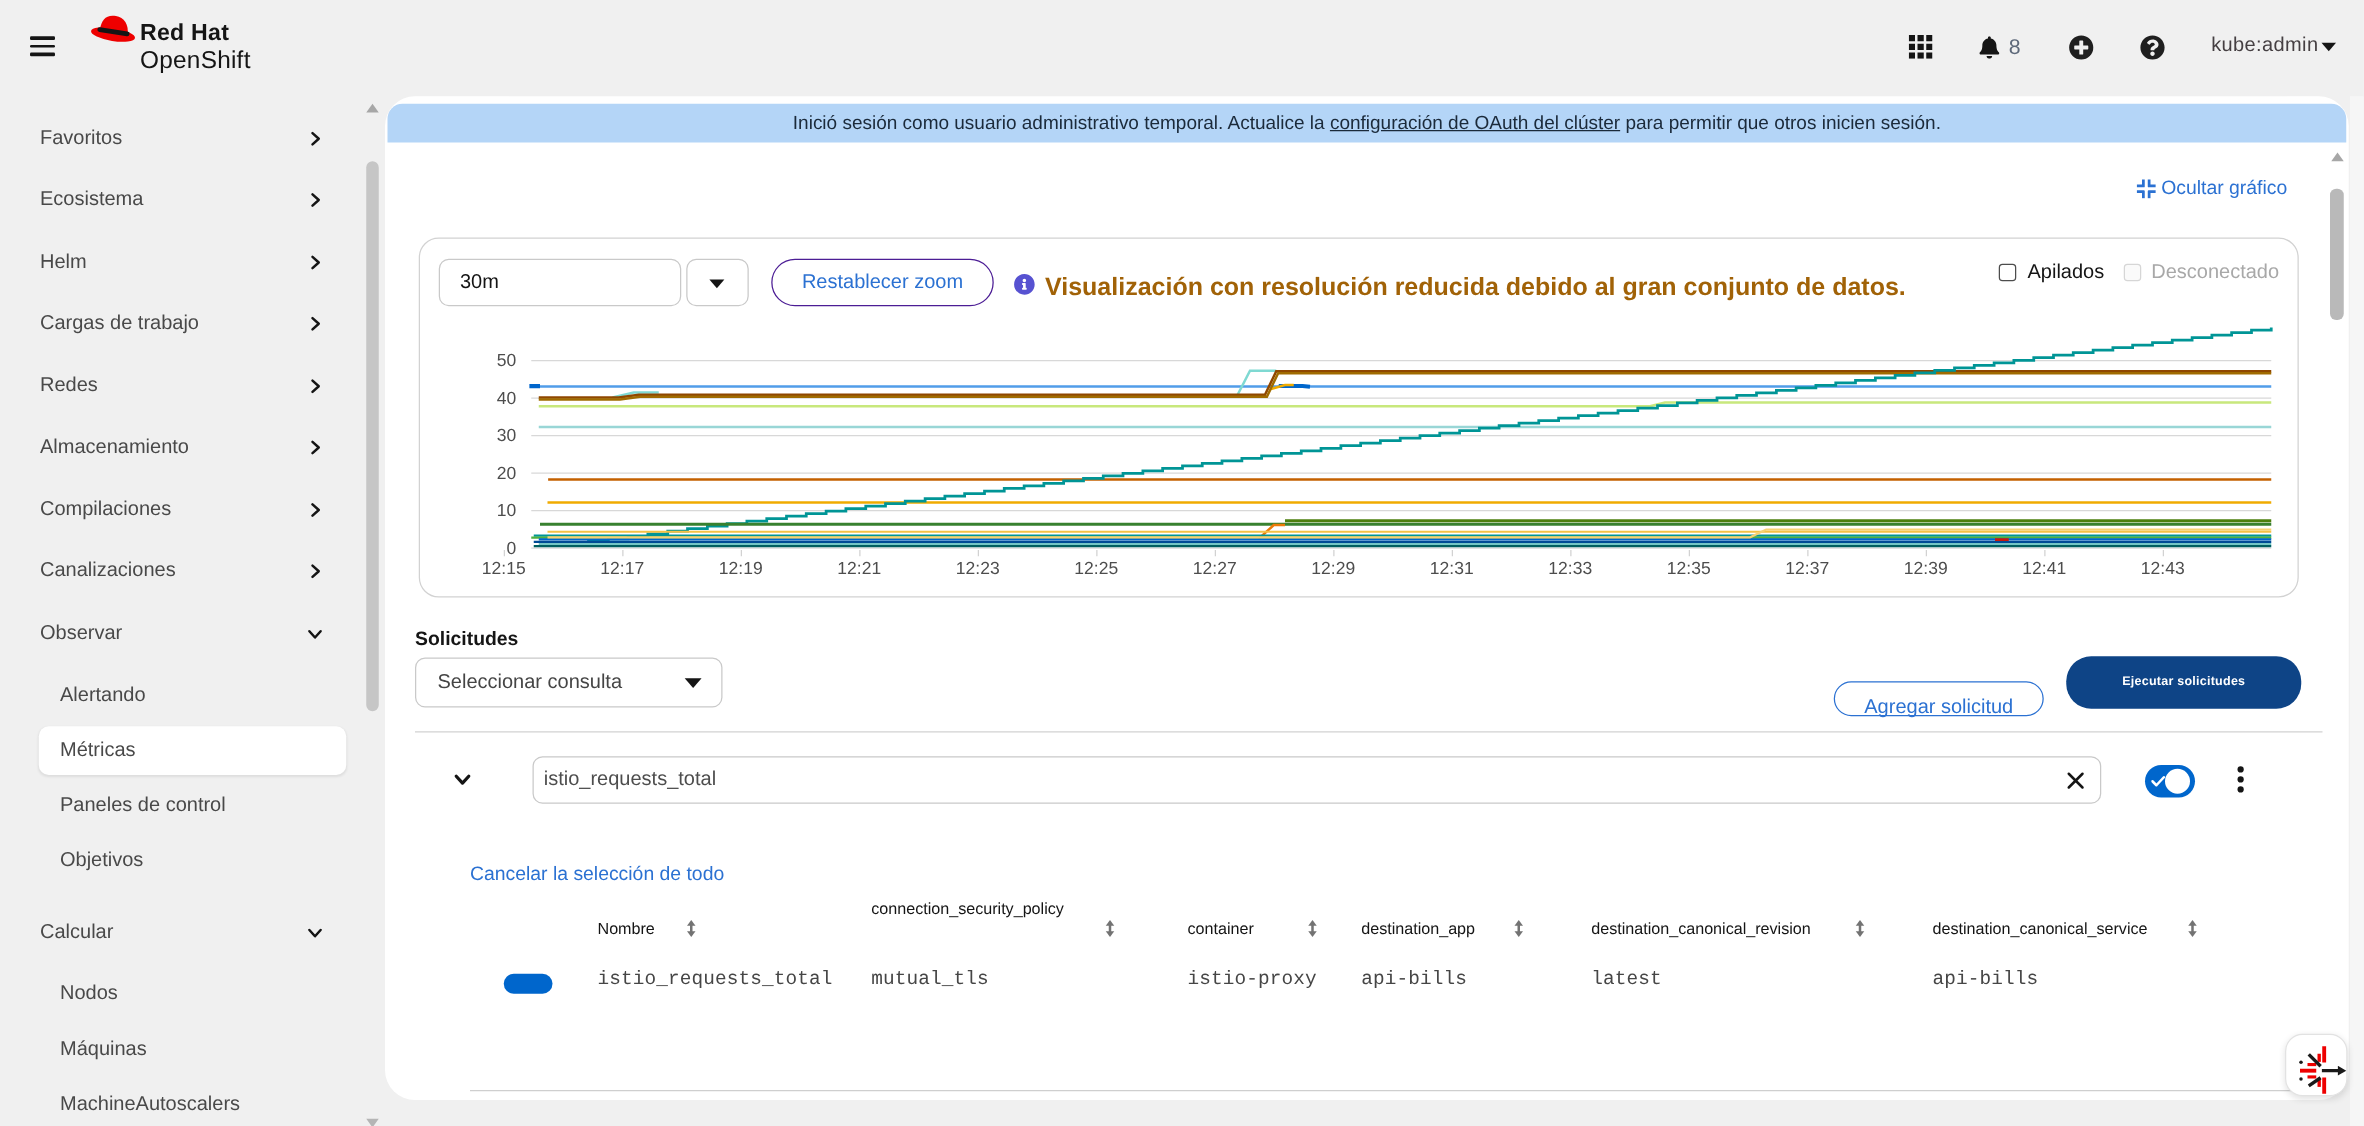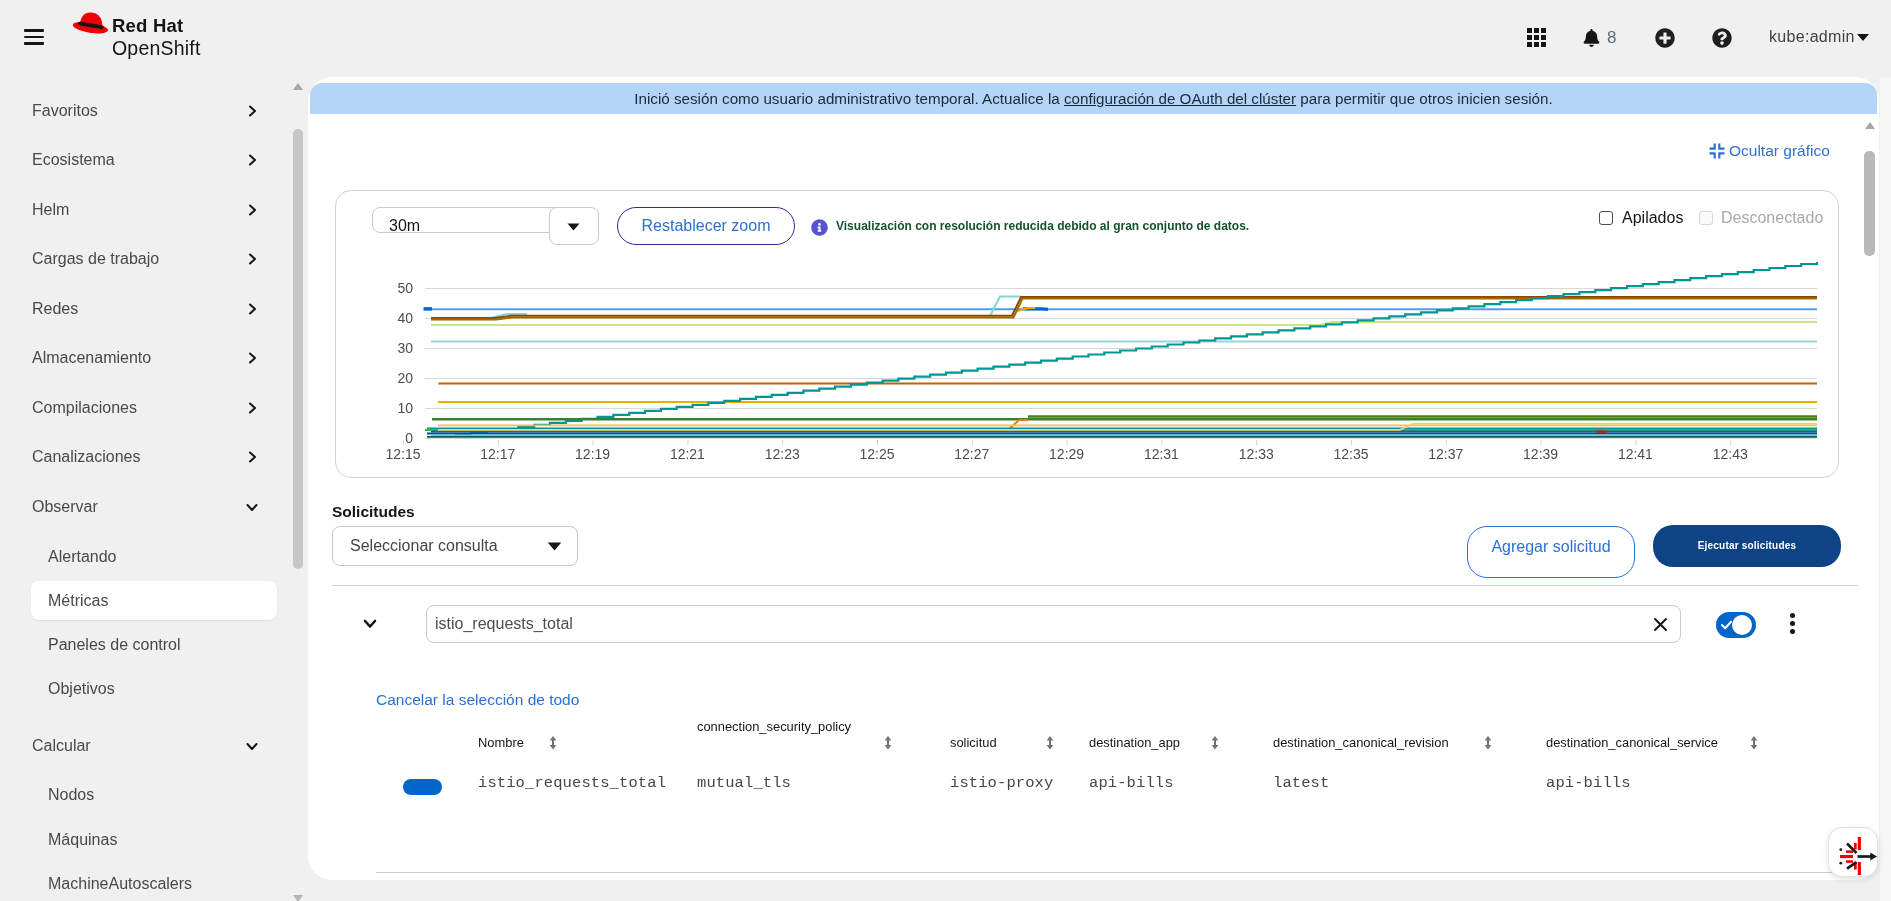--- a/index.html
+++ b/index.html
@@ -151,30 +151,30 @@
   <g fill="#2b71d2">
     <path d="M6.8 0.5 V6.1 Q6.8 6.8 6.1 6.8 H0.5 V4.6 H4.6 V0.5 Z"></path>
     <path d="M9.2 0.5 V6.1 Q9.2 6.8 9.9 6.8 H15.5 V4.6 H11.4 V0.5 Z"></path>
     <path d="M6.8 15.5 V9.9 Q6.8 9.2 6.1 9.2 H0.5 V11.4 H4.6 V15.5 Z"></path>
     <path d="M9.2 15.5 V9.9 Q9.2 9.2 9.9 9.2 H15.5 V11.4 H11.4 V15.5 Z"></path>
   </g>
 </svg>
 <div class="abs" style="left:1729px;top:142px;font-size:15.5px;color:#2b71d2;">Ocultar gráfico</div>
 
 <div id="chartcard"></div>
-<div class="inbox" style="left:351px;top:207px;width:194px;height:26px;font-size:16px;color:#151515;line-height:36px;padding-left:16px;margin-left:21px;">30m</div>
+<div class="inbox" style="left:351px;top:207px;width:194px;height:38px;font-size:16px;color:#151515;line-height:36px;padding-left:16px;">30m</div>
 <div class="inbox" style="left:549px;top:207px;width:50px;height:38px;"></div>
 <svg class="abs" style="left:567px;top:223px" width="13" height="8" viewBox="0 0 13 8">
     <path d="M0.5 0.5 L12.5 0.5 L6.5 7.5 Z" fill="#151515"></path>
   </svg>
 <div class="pfbtn" style="left:617px;top:207px;width:178px;height:38px;font-size:16px;color:#2b71d2;line-height:36px;">Restablecer zoom</div>
 <svg class="abs" style="left:811px;top:219px" width="17" height="17" viewBox="0 0 512 512">
   <path fill="#5752d1" d="M256 8C119.043 8 8 119.083 8 256c0 136.997 111.043 248 248 248s248-111.003 248-248C504 119.083 392.957 8 256 8zm0 110c23.196 0 42 18.804 42 42s-18.804 42-42 42-42-18.804-42-42 18.804-42 42-42zm56 254c0 6.627-5.373 12-12 12h-88c-6.627 0-12-5.373-12-12v-24c0-6.627 5.373-12 12-12h12v-64h-12c-6.627 0-12-5.373-12-12v-24c0-6.627 5.373-12 12-12h64c6.627 0 12 5.373 12 12v100h12c6.627 0 12 5.373 12 12v24z"></path>
 </svg>
-<div class="abs" style="left:836px;top:219px;font-size:12px;font-weight:bold;color:#14532d;">Visualización con resolución reducida debido al gran conjunto de datos.</div>
+<div class="abs" style="left:836px;top:219px;font-size:20px;font-weight:bold;color:#a16207;">Visualización con resolución reducida debido al gran conjunto de datos.</div>
 <div class="ck" style="left:1599px;top:211px;"></div>
 <div class="abs" style="left:1622px;top:209px;font-size:16px;color:#151515;">Apilados</div>
 <div class="ck" style="left:1699px;top:211px;border-color:#d6d6d6;background:#fafafa;"></div>
 <div class="abs" style="left:1721px;top:209px;font-size:16px;color:#a8a8a8;">Desconectado</div>
 
 <svg class="abs" style="left:335px;top:250px" width="1504" height="220" viewBox="0 0 1504 220">
 
   <g stroke="#d8d8d8" stroke-width="1">
     <line x1="90" y1="38.5" x2="1482" y2="38.5"></line>
     <line x1="90" y1="68.5" x2="1482" y2="68.5"></line>
@@ -268,21 +268,21 @@
     <line x1="1300.9" y1="190" x2="1300.9" y2="195"></line>
     <line x1="1395.7" y1="190" x2="1395.7" y2="195"></line>
   </g>
 </svg>
 
 <div class="abs" style="left:332px;top:503px;font-size:15.5px;font-weight:bold;color:#151515;">Solicitudes</div>
 <div class="inbox" style="left:332px;top:526px;width:246px;height:40px;font-size:16px;color:#454545;line-height:38px;padding-left:17px;">Seleccionar consulta</div>
 <svg class="abs" style="left:547px;top:542px" width="15" height="9" viewBox="0 0 13 8">
     <path d="M0.5 0.5 L12.5 0.5 L6.5 7.5 Z" fill="#151515"></path>
   </svg>
-<div class="pill" style="left:1467px;top:526px;width:168px;height:52px;border:1px solid #2b71d2;color:#2b71d2;line-height:40px;background:#fff;">Agregar solicitud</div>
+<div class="pill" style="left:1467px;top:545px;width:168px;height:28px;border:1px solid #2b71d2;color:#2b71d2;line-height:40px;background:#fff;">Agregar solicitud</div>
 <div class="pill" style="left:1653px;top:525px;width:188px;height:42px;background:#0e4486;color:#fff;line-height:42px;font-weight:bold;font-size:10px;letter-spacing:0.2px;">Ejecutar solicitudes</div>
 <div class="abs" style="left:332px;top:585px;width:1526px;height:1px;background:#d2d2d2;"></div>
 
 <svg class="abs" style="left:363px;top:619px" width="14" height="10" viewBox="0 0 14 10">
     <path d="M2 2 L7 7.5 L12 2" fill="none" stroke="#151515" stroke-width="2.6" stroke-linecap="round" stroke-linejoin="round"></path>
   </svg>
 <div class="inbox" style="left:426px;top:605px;width:1255px;height:38px;font-size:16px;color:#4d4d4d;line-height:36px;padding-left:8px;">istio_requests_total</div>
 <svg class="abs" style="left:1653px;top:617px" width="15" height="15" viewBox="0 0 15 15">
     <path d="M2 2 L13 13 M13 2 L2 13" stroke="#151515" stroke-width="2" stroke-linecap="round"></path>
   </svg>
@@ -290,21 +290,21 @@
 <svg class="abs" style="left:1721px;top:620px" width="11" height="10" viewBox="0 0 12 10">
     <path d="M1 5 L4.5 8.5 L11 1.5" fill="none" stroke="#fff" stroke-width="2.2" stroke-linecap="round" stroke-linejoin="round"></path>
   </svg>
 <div class="abs" style="left:1732px;top:615px;width:20px;height:20px;background:#fff;border-radius:50%;"></div>
 <div class="abs" style="left:1790px;top:613px;width:5px;height:5px;background:#151515;border-radius:50%;box-shadow:0 8px 0 #151515, 0 16px 0 #151515;"></div>
 
 <div class="abs" style="left:376px;top:691px;font-size:15.5px;color:#2b71d2;">Cancelar la selección de todo</div>
 
 <div class="th" style="left:478px;top:735px;">Nombre</div>
 <div class="th" style="left:697px;top:719px;">connection_security_policy</div>
-<div class="th" style="left:950px;top:735px;">solicitud</div>
+<div class="th" style="left:950px;top:735px;">container</div>
 <div class="th" style="left:1089px;top:735px;">destination_app</div>
 <div class="th" style="left:1273px;top:735px;">destination_canonical_revision</div>
 <div class="th" style="left:1546px;top:735px;">destination_canonical_service</div>
 
 <svg class="abs sorticon" style="left:548px;top:736px" width="10" height="14" viewBox="0 0 10 14">
     <path class="sort" d="M5 0 L8.4 4.6 H1.6 Z"></path>
     <path class="sort" d="M5 13.5 L1.6 8.9 H8.4 Z"></path>
     <rect class="sort" x="4" y="3.5" width="2" height="6.5"></rect>
   </svg>
 <svg class="abs sorticon" style="left:883px;top:736px" width="10" height="14" viewBox="0 0 10 14">

